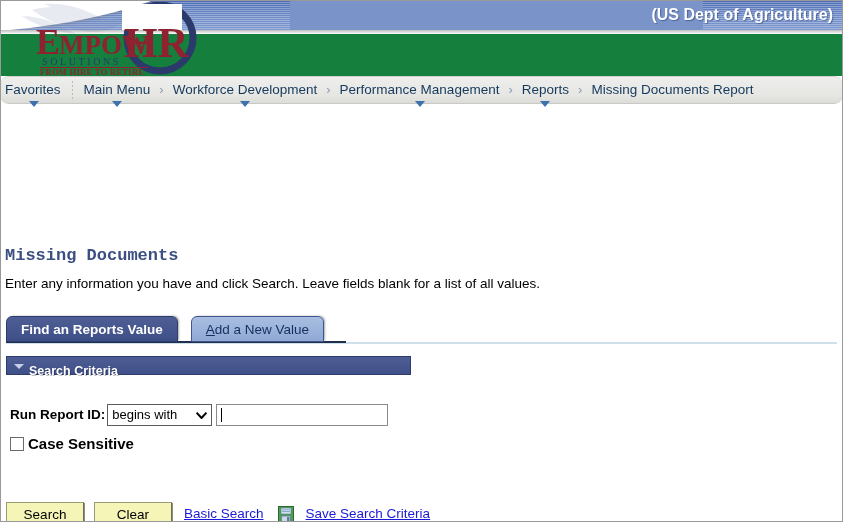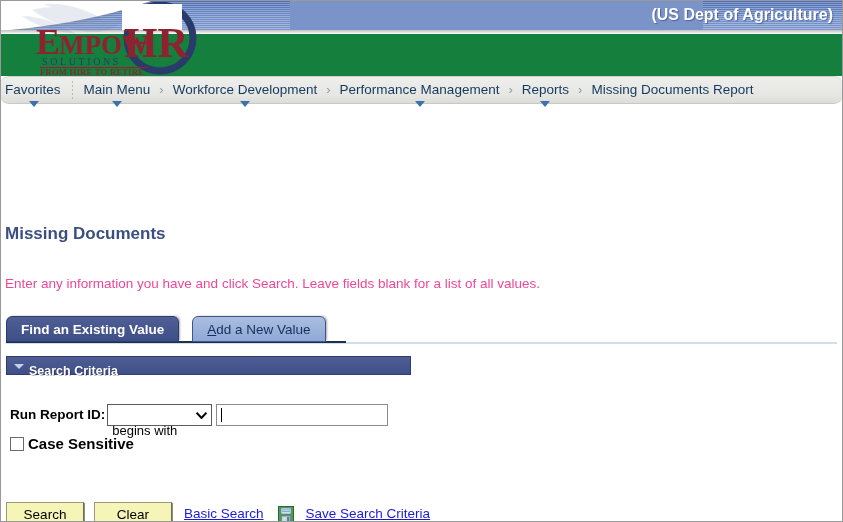--- a/index.html
+++ b/index.html
@@ -154,33 +154,33 @@
   }
 
   
   .content {
     position: relative;
     padding: 0;
   }
   .page-title {
     position: absolute;
     left: 5px;
-    top: 120px;
-    font-family: Liberation Sans, sans-serif;
+    top: 142px;
+    font-family: Liberation Mono, monospace;
     font-size: 17px;
     font-weight: bold;
     color: #3c4f82;
   }
   .page-desc {
     position: absolute;
     left: 5px;
     top: 172px;
     font-family: "Liberation Sans", sans-serif;
     font-size: 13.5px;
-    color: #ec4899;
+    color: #000000;
     white-space: nowrap;
   }
 
   
   .tabs {
     position: absolute;
     left: 6px;
     top: 212px;
     height: 26px;
     font-size: 0;
@@ -294,21 +294,21 @@
     height: 22px;
     background: #ffffff;
     border: 1px solid #5b5b5b;
     box-sizing: border-box;
     vertical-align: top;
     cursor: pointer;
   }
   .op-select-text {
     position: absolute;
     left: 4px;
-    top: 16px;
+    top: 0;
     line-height: 20px;
     font-family: "Liberation Sans", sans-serif;
     font-size: 13px;
     color: #000000;
   }
   .op-select-chevron {
     position: absolute;
     right: 6px;
     top: 7px;
     width: 9px;
@@ -470,21 +470,21 @@
   <span class="crumb-sep">›</span>
   <span class="crumb"><span>Missing Documents Report</span></span>
 </div>
 
 <div class="content">
 
   <div class="page-title">Missing Documents</div>
   <div class="page-desc">Enter any information you have and click Search. Leave fields blank for a list of all values.</div>
 
   <div class="tabs">
-    <span class="tab active"><span>Find an Existing Value</span></span><span class="tab inactive"><span class="firstchar">A</span><span>dd a New Value</span></span>
+    <span class="tab active"><span>Find an Reports Value</span></span><span class="tab inactive"><span class="firstchar">A</span><span>dd a New Value</span></span>
   </div>
   <div class="tab-underline"></div>
   <div class="tab-underline-left"></div>
 
   <div class="criteria-bar">
     <span class="criteria-arrow"></span>
     <span class="criteria-label">Search Criteria</span>
   </div>
 
   <div class="field-row">

